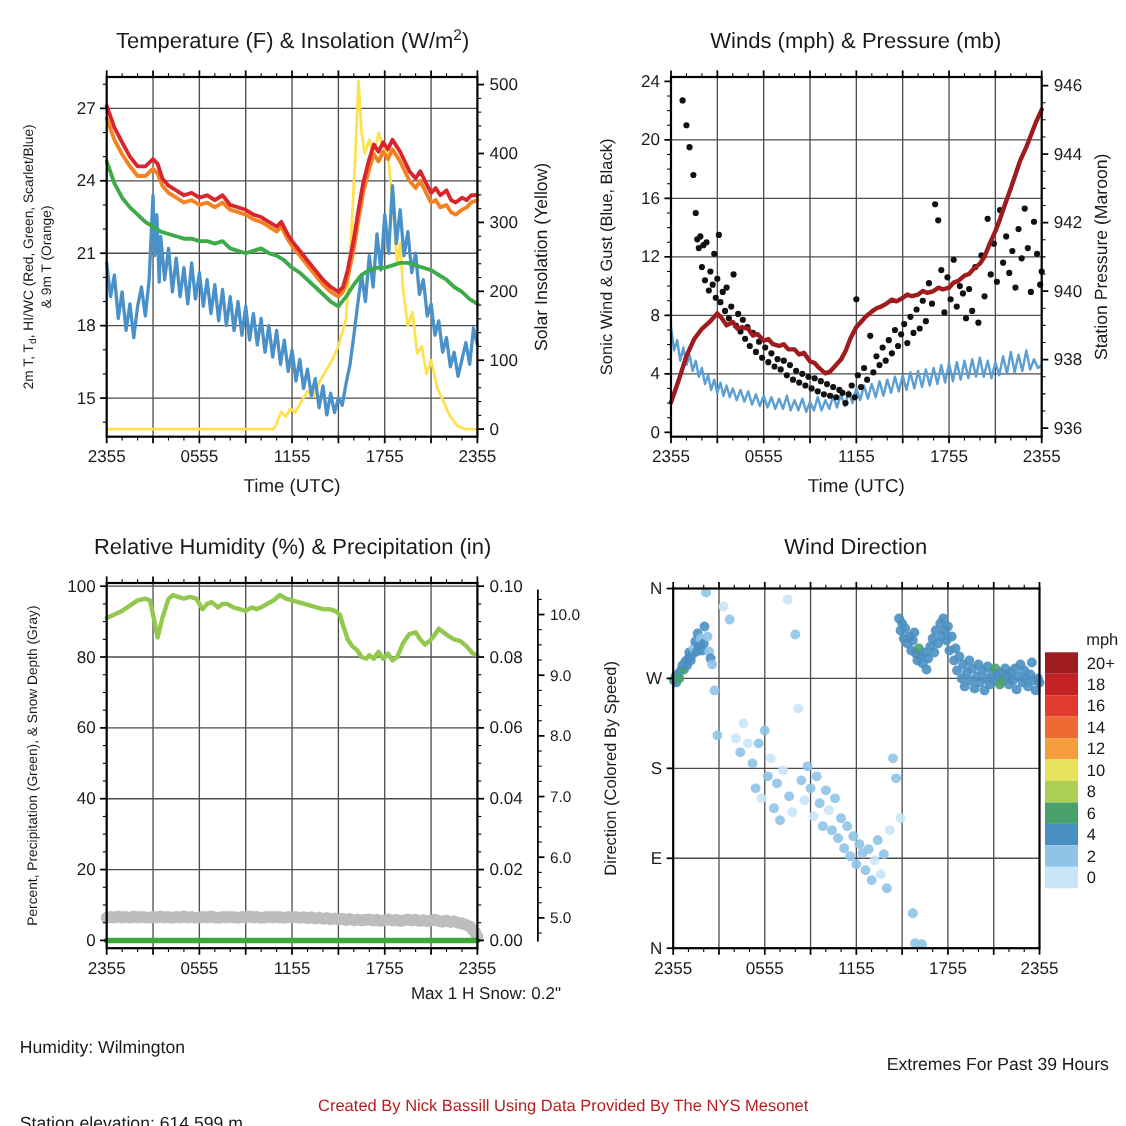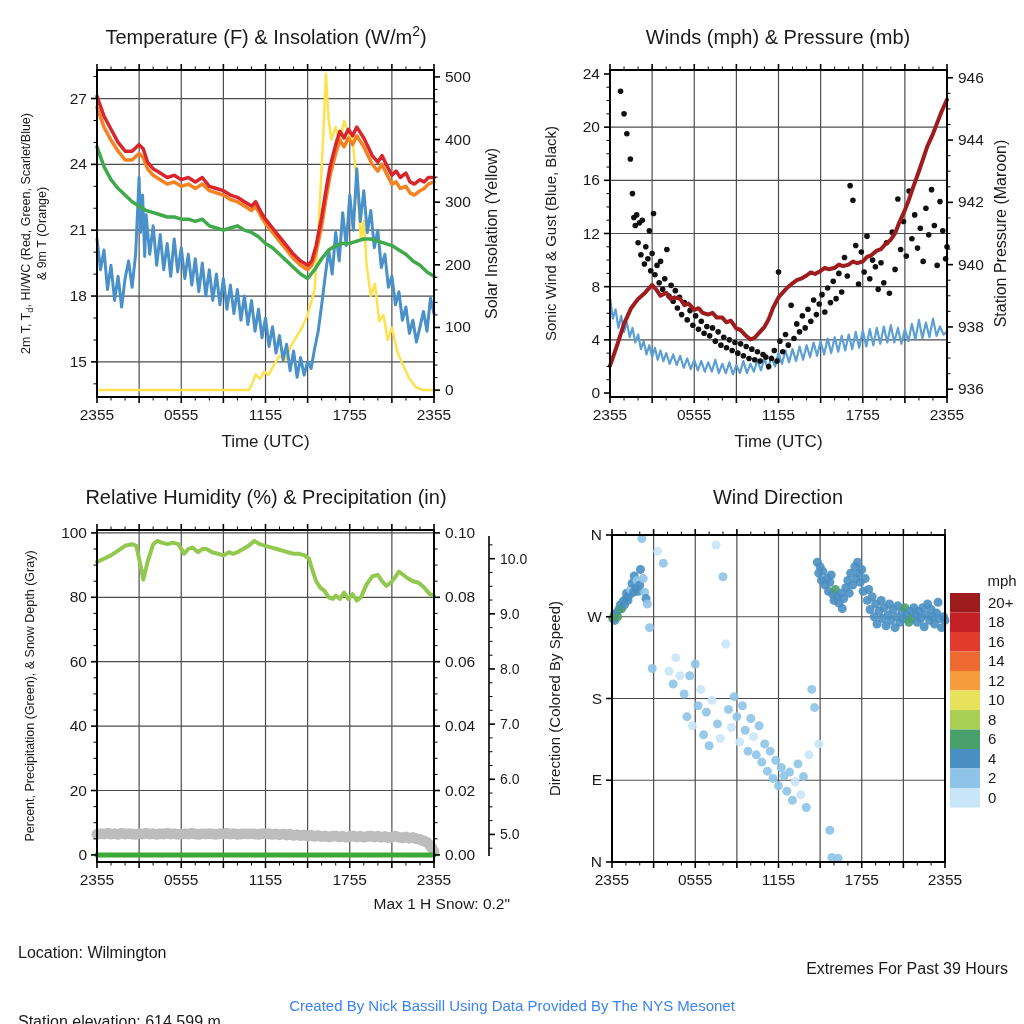--- a/index.html
+++ b/index.html
@@ -4,21 +4,21 @@
 <style>
   html,body{margin:0;padding:0;background:#ffffff;}
   #page{position:relative;width:1024px;height:1024px;background:#ffffff;overflow:hidden;
         font-family:"Liberation Sans","DejaVu Sans",sans-serif;color:#1a1a1a;}
   svg{position:absolute;left:0;top:0;}
   svg text{font-family:"Liberation Sans","DejaVu Sans",sans-serif;fill:#1a1a1a;}
   .ftxt{position:absolute;font-size:16px;line-height:23px;color:#1a1a1a;white-space:pre;}
   #footer-left{left:18px;top:895px;}
   #max-snow-note{right:514px;top:892px;font-size:15.5px;}
   #footer-right{right:16px;top:911px;text-align:right;}
-  #credit-line{left:0;right:0;top:994px;text-align:center;font-size:15px;color:#3b82f6;}
+  #credit-line{left:0;right:0;top:994px;text-align:center;font-size:15px;color:#b91c1c;}
 </style>
 </head>
 <body>
 
 <div id="page">
   <svg id="charts-svg" width="1024" height="1024" viewBox="0 0 1024 1024">
       <g>
         <line x1="139.125" x2="139.125" y1="70" y2="397" stroke="#4d4d4d" stroke-width="1.2"></line>
         <line x1="181.25" x2="181.25" y1="70" y2="397" stroke="#4d4d4d" stroke-width="1.2"></line>
         <line x1="223.375" x2="223.375" y1="70" y2="397" stroke="#4d4d4d" stroke-width="1.2"></line>
@@ -960,21 +960,21 @@
           <rect x="950" y="768.5" width="30" height="19.5" fill="#8ec4e8"></rect>
           <text x="988" y="783.25" text-anchor="start" font-size="15">2</text>
           <rect x="950" y="788" width="30" height="19.5" fill="#c9e6f8"></rect>
           <text x="988" y="802.75" text-anchor="start" font-size="15">0</text>
         </g>
         <text x="778" y="504" text-anchor="middle" font-size="20"><tspan dy="0">Wind Direction</tspan></text>
       </g>
     </svg>
 
   <div class="ftxt" id="footer-left">
-    <div>Location: Wilmington</div>
+    <div>Humidity: Wilmington</div>
     <div>Station elevation: 614.599 m</div>
     
     
     
   </div>
 
   <div class="ftxt" id="max-snow-note">Max 1 H Snow: 0.2"</div>
 
   <div class="ftxt" id="footer-right">
     <div>Extremes For Past 39 Hours</div>

